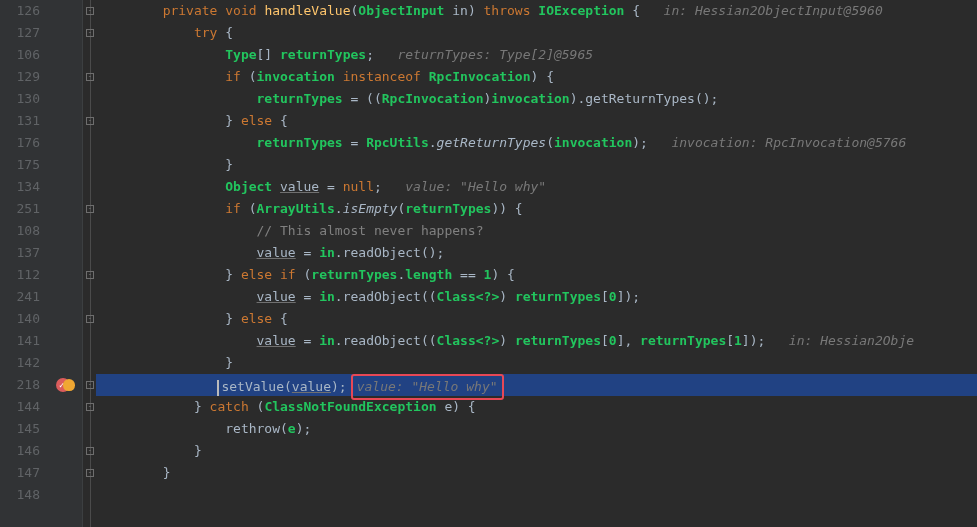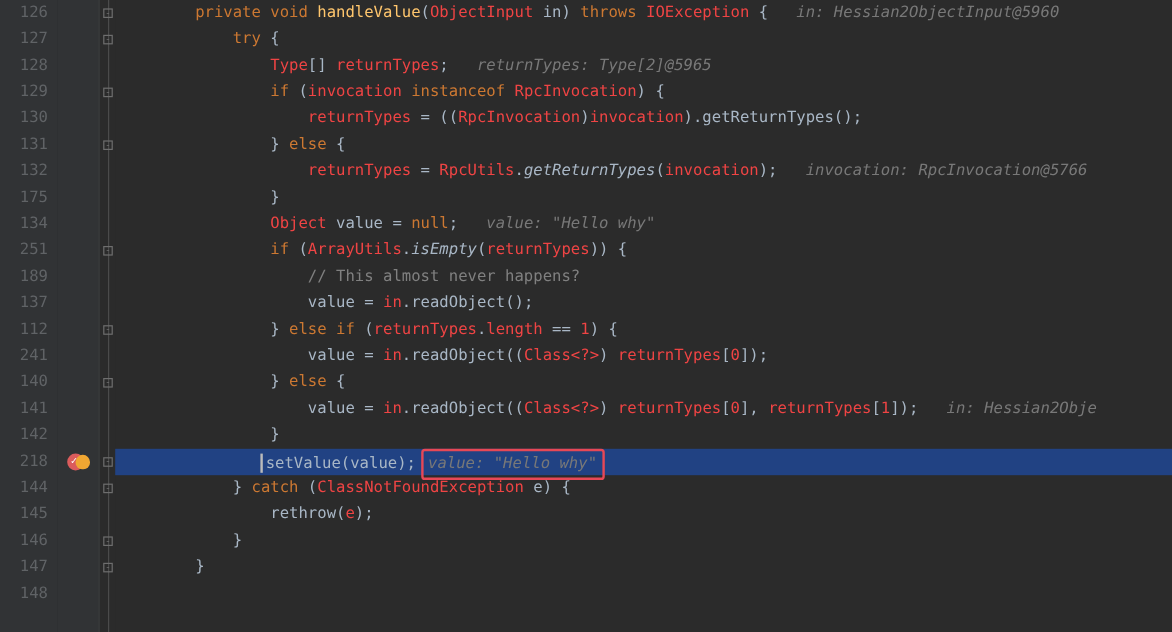--- a/index.html
+++ b/index.html
@@ -33,25 +33,25 @@
     width:14px;
     background:#2b2b2b;
     border-left:1px solid #3c3f41;
     flex-shrink:0;
     position:relative;
   }
   .code { flex:1; position:relative; padding-left:4px; white-space:pre; }
   .row { height:22px; }
   .ln { height:22px; }
   .kw { color:#cc7832; }
-  .type { color:#ef4444; }
+  .type { color:#22c55e;font-weight:bold; }
   .method-call { color:#a9b7c6; }
   .method-static { color:#a9b7c6; font-style:italic; }
   .param { color:#a9b7c6; }
-  .ident-u { text-decoration-color:#707070; }
+  .ident-u { text-decoration:underline; text-decoration-color:#707070; }
   .comment { color:#808080; }
   .hint { color:#787878; font-style:italic; }
   .method-decl { color:#ffc66d; }
   .pun { color:#a9b7c6; }
   .hl-line {
     position:absolute;
     left:0; right:0;
     height:22px;
     background:#214283;
     z-index:0;
@@ -110,29 +110,29 @@
     margin-right:2px;
   }
 </style>
 </head>
 <body>
 
 <div class="editor">
   <div class="gutter" id="gutter">
       <div class="ln">126</div>
       <div class="ln">127</div>
-      <div class="ln">128</div>
+      <div class="ln">106</div>
       <div class="ln">129</div>
       <div class="ln">130</div>
       <div class="ln">131</div>
-      <div class="ln">132</div>
+      <div class="ln">176</div>
       <div class="ln">175</div>
       <div class="ln">134</div>
       <div class="ln">251</div>
-      <div class="ln">189</div>
+      <div class="ln">108</div>
       <div class="ln">137</div>
       <div class="ln">112</div>
       <div class="ln">241</div>
       <div class="ln">140</div>
       <div class="ln">141</div>
       <div class="ln">142</div>
       <div class="ln">218</div>
       <div class="ln">144</div>
       <div class="ln">145</div>
       <div class="ln">146</div>

